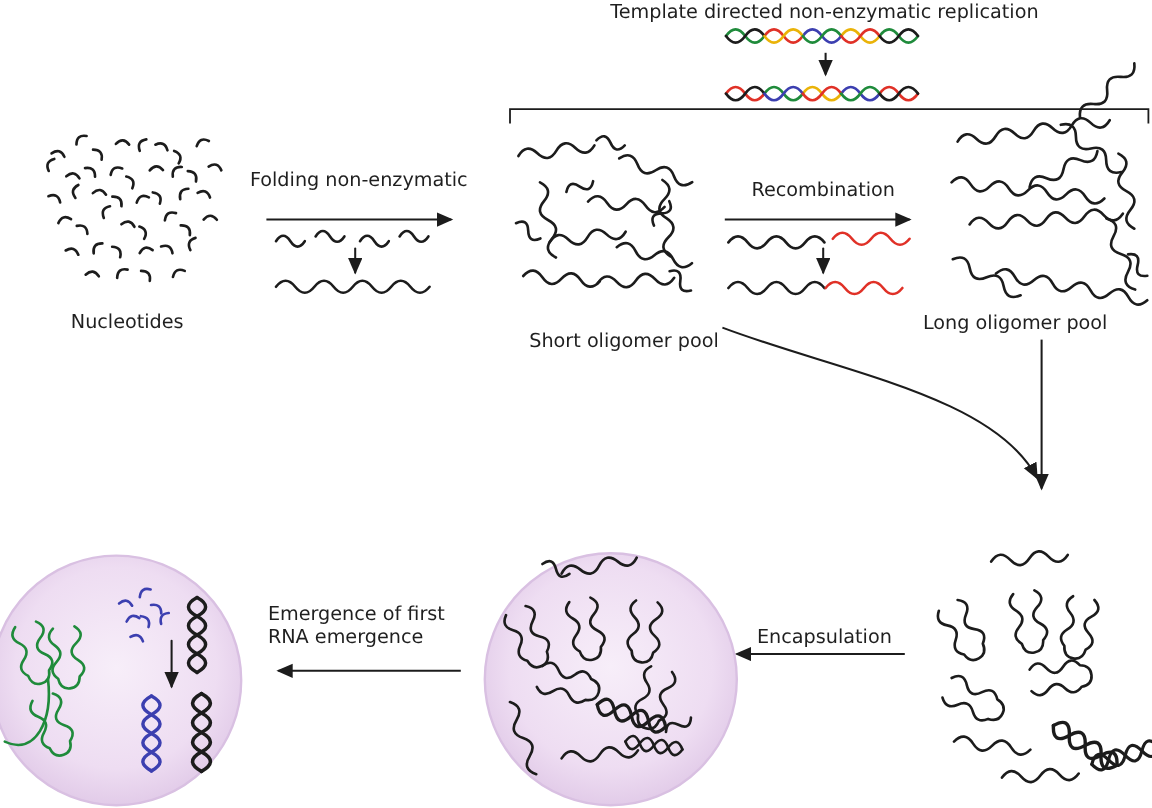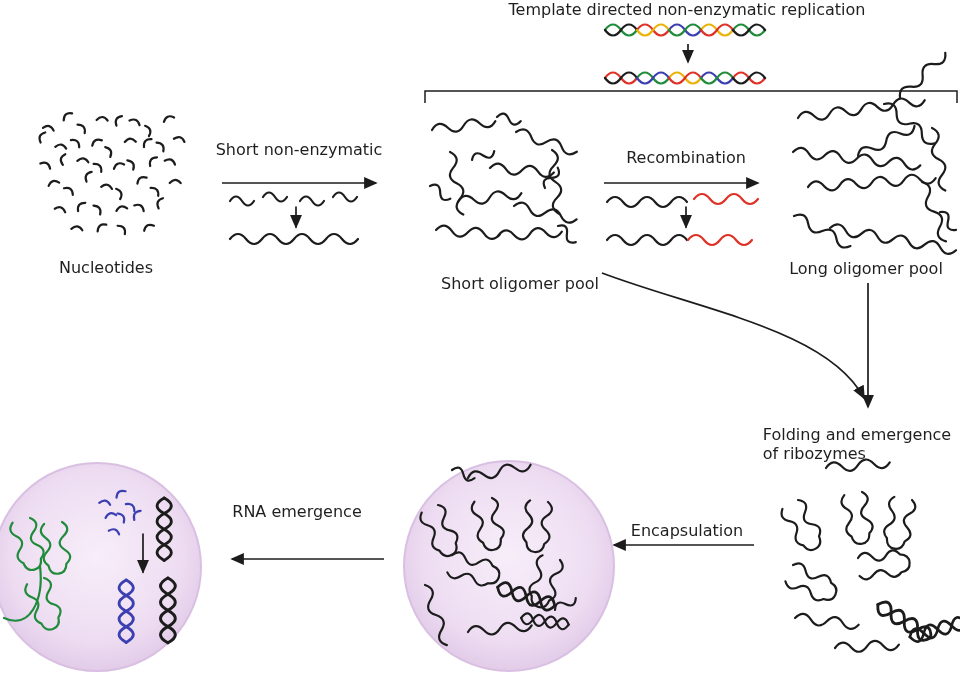--- a/index.html
+++ b/index.html
@@ -230,33 +230,30 @@
         <use href="#braid" transform="translate(176,578) rotate(90) scale(1.35)"></use>
       </g>
     </g>
   </svg>
 
   <div class="lbl" style="left:687px; top:0px;">Template directed non-enzymatic replication</div>
 
   <div class="lbl" style="left:106px; top:258px;">Nucleotides</div>
 
   <div class="lbl" style="left:299px; top:140px;">
-    <div>Short non-enzymatic</div>
+    <div>Folding non-enzymatic</div>
   </div>
 
   <div class="lbl" style="left:520px; top:258px;margin-top:16px;">Short oligomer pool</div>
 
   <div class="lbl" style="left:686px; top:148px;">Recombination</div>
 
-  <div class="lbl" style="left:866px; top:259px;">Long oligomer pool</div>
-
-  <div class="lbl" style="left:857px; top:425px;">
-    <div>Folding and emergence</div>
-    <div>of ribozymes</div>
-  </div>
+  <div class="lbl" style="left:846px; top:259px;">Long oligomer pool</div>
+
 
   <div class="lbl" style="left:687px; top:521px;">Encapsulation</div>
 
   <div class="lbl" style="left:297px; top:502px;">
+    <div>Emergence of first</div>
     <div>RNA emergence</div>
   </div>
 
 </div>
 
 </body></html>

